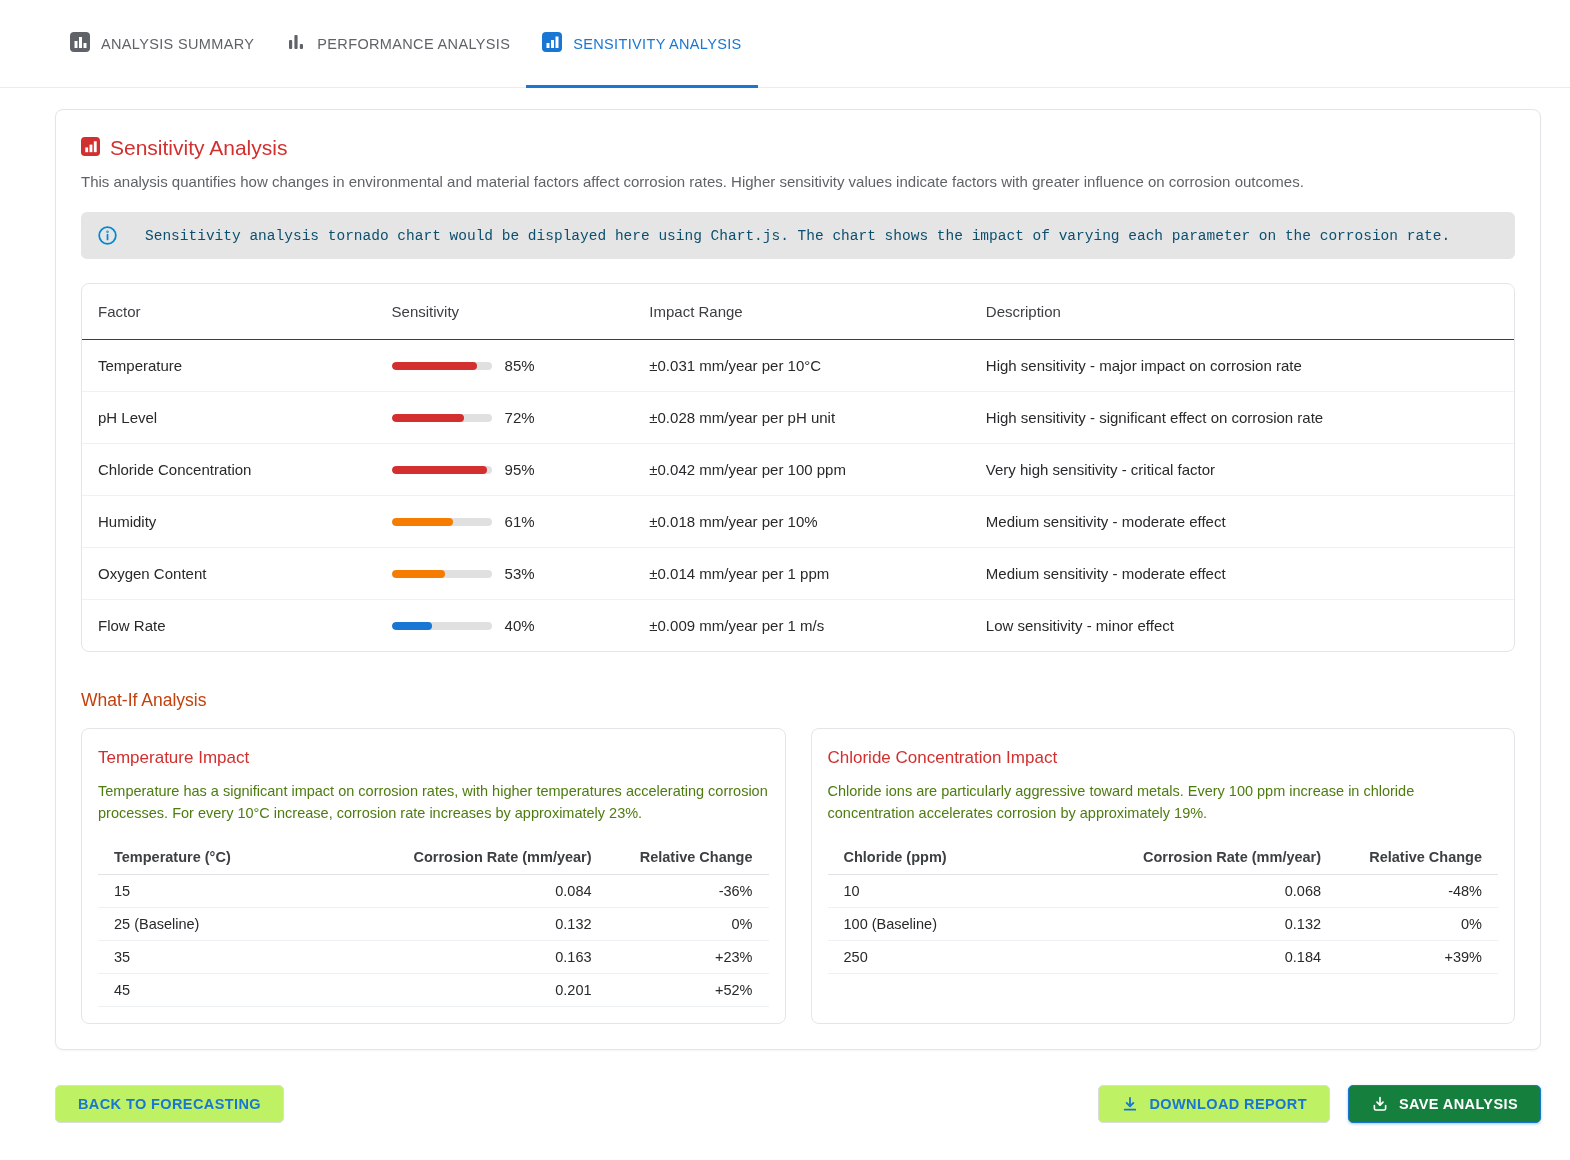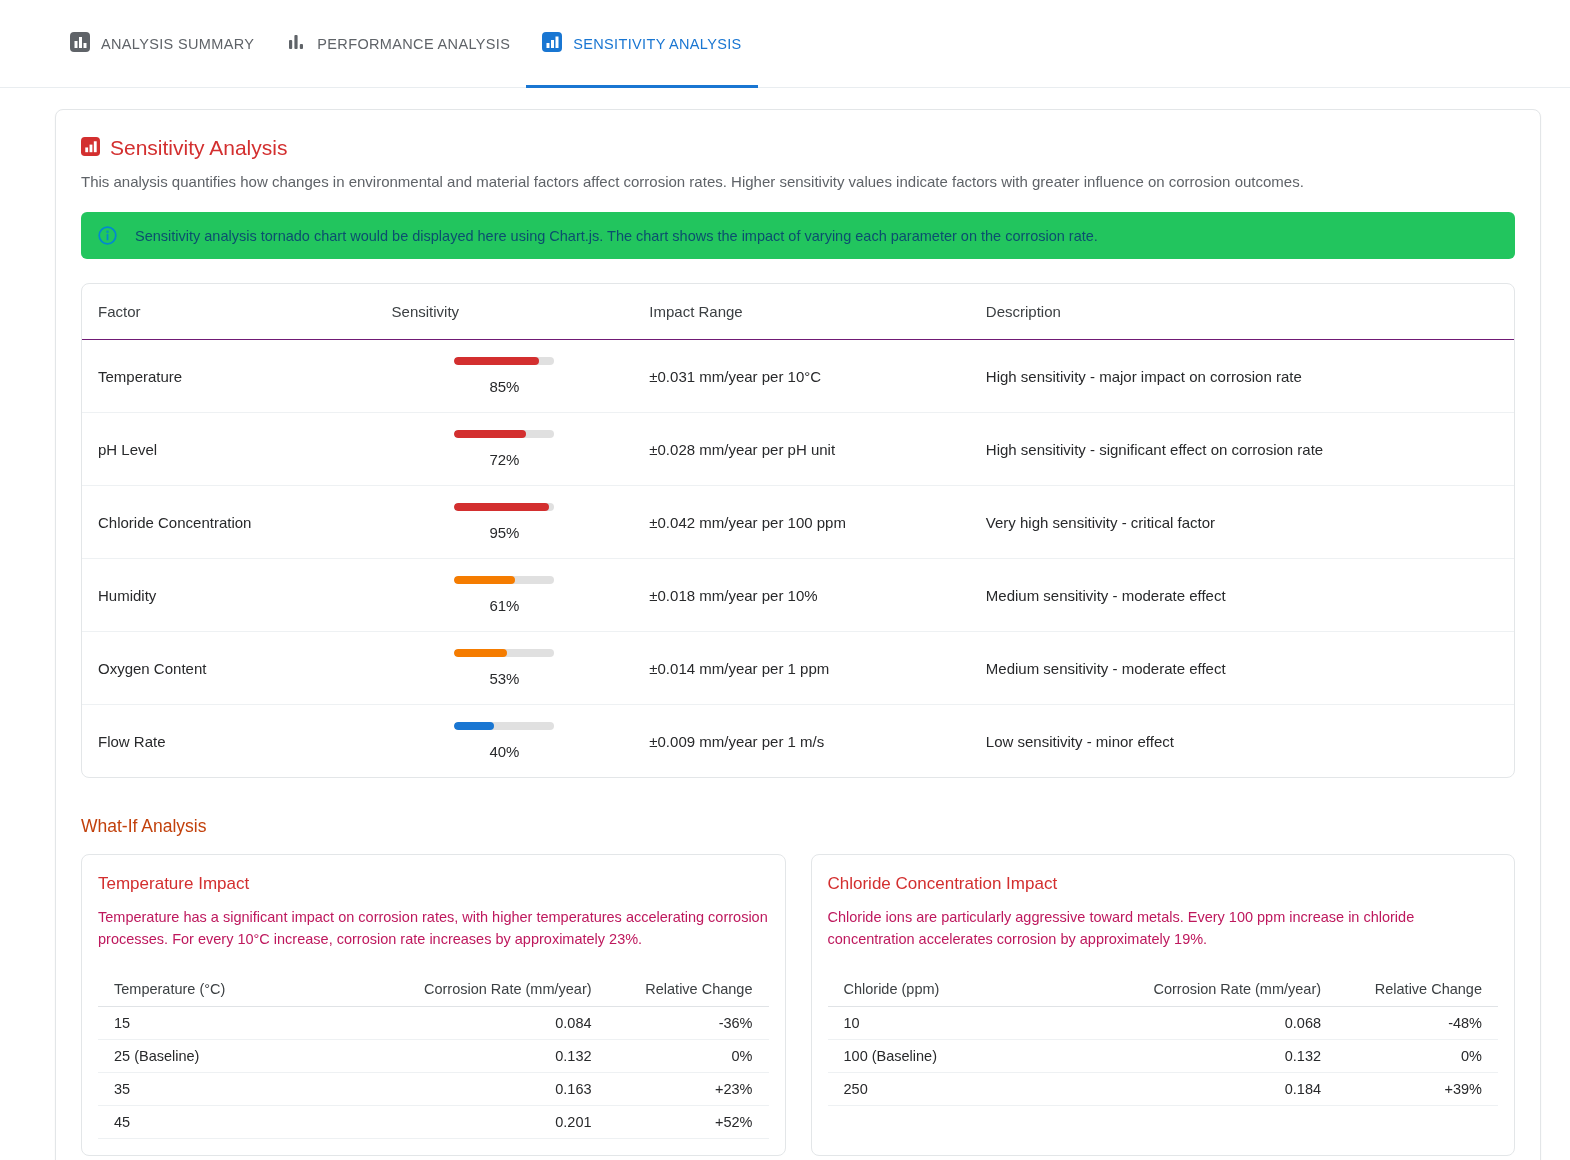--- a/index.html
+++ b/index.html
@@ -20,51 +20,51 @@
   
   .card { margin: 21px 28px 0 55px; width: 1486px; background: #fff;
     border: 1px solid #e3e6e8; border-radius: 8px; padding: 26px 25px 25px 25px;
     box-shadow: 0 1px 2px rgba(60,64,67,.05); }
 
   .title-row { display: flex; align-items: center; gap: 10px; margin-bottom: 13px; }
   .title-row h1 { font-size: 21px; font-weight: 500; color: var(--c-accent_red, #d32f2f); }
 
   .panel-desc { font-size: 15px; color: #5f6368; margin-bottom: 22px; }
 
-  .info-banner { display: flex; align-items: center; gap: 17px;
-    background: #22c55e; border-radius: 6px; padding: 13px 16px; margin-bottom: 24px;
-    font-size: 14.5px; color: #0b4f6e; }
+  .info-banner { display: flex; align-items: center; gap: 27px;
+    background: #e5e5e5; border-radius: 6px; padding: 13px 16px; margin-bottom: 24px;
+    font-size: 14.5px; color: #0b4f6e; font-family: Liberation Mono, monospace; }
 
   
   .ftable { width: 100%; border: 1px solid #e3e6e8; border-radius: 8px;
     border-collapse: separate; border-spacing: 0; overflow: hidden; }
   .ftable th { text-align: left; font-weight: 500; font-size: 15px; color: #3c4043;
     padding: 19px 16px; border-bottom: 1px solid #701a75; }
   .ftable td { font-size: 15px; color: #28292b; padding: 17px 16px;
     border-bottom: 1px solid #eef1f3; }
   .ftable tr:last-child td { border-bottom: none; }
   .col-factor { width: 20.5%; } .col-sens { width: 18%; }
   .col-impact { width: 23.5%; } .col-desc { width: 38%; }
 
-  .sens-cell { display: flex; align-items: center; gap: 13px; flex-direction: column; }
+  .sens-cell { display: flex; align-items: center; gap: 13px; }
   .bar-track { width: 100px; height: 8px; border-radius: 4px; background: #e0e0e0;
     overflow: hidden; flex: 0 0 auto; }
   .bar-fill { height: 100%; border-radius: 4px; }
   .lv-high   { background: var(--c-high, #d32f2f); }
   .lv-medium { background: var(--c-medium, #f57c00); }
   .lv-low    { background: var(--c-low, #1976d2); }
 
   
   .whatif-heading { margin: 38px 0 17px 0; font-size: 17.5px; font-weight: 500; color: #c2410c; }
   .whatif-row { display: flex; gap: 25px; }
   .wcard { flex: 1 1 0; border: 1px solid #e3e6e8; border-radius: 8px; padding: 19px 16px 16px 16px; }
   .wcard h3 { font-size: 17px; font-weight: 500; color: var(--c-accent_red, #d32f2f); margin-bottom: 13px; }
-  .wcard p { font-size: 14.5px; color: #be185d; line-height: 1.5; margin-bottom: 21px; }
+  .wcard p { font-size: 14.5px; color: #4d7c0f; line-height: 1.5; margin-bottom: 15px; }
   .wtable { width: 100%; border-collapse: collapse; }
-  .wtable th { font-weight: 400; font-size: 14.5px; color: #3c4043; text-align: left;
+  .wtable th { font-weight: 700; font-size: 14.5px; color: #3c4043; text-align: left;
     padding: 9px 16px; border-bottom: 1px solid #e0e3e6; }
   .wtable td { font-size: 14.5px; color: #28292b; padding: 8px 16px;
     border-bottom: 1px solid #eef1f3; }
   .wtable th.num, .wtable td.num { text-align: right; }
   .wtable .wc1 { width: 42%; } .wtable .wc2 { width: 34%; } .wtable .wc3 { width: 24%; }
 
   
   .footer { margin: 35px 28px 0 55px; width: 1486px; display: flex;
     justify-content: space-between; align-items: center; }
   .footer-right { display: flex; gap: 18px; }

